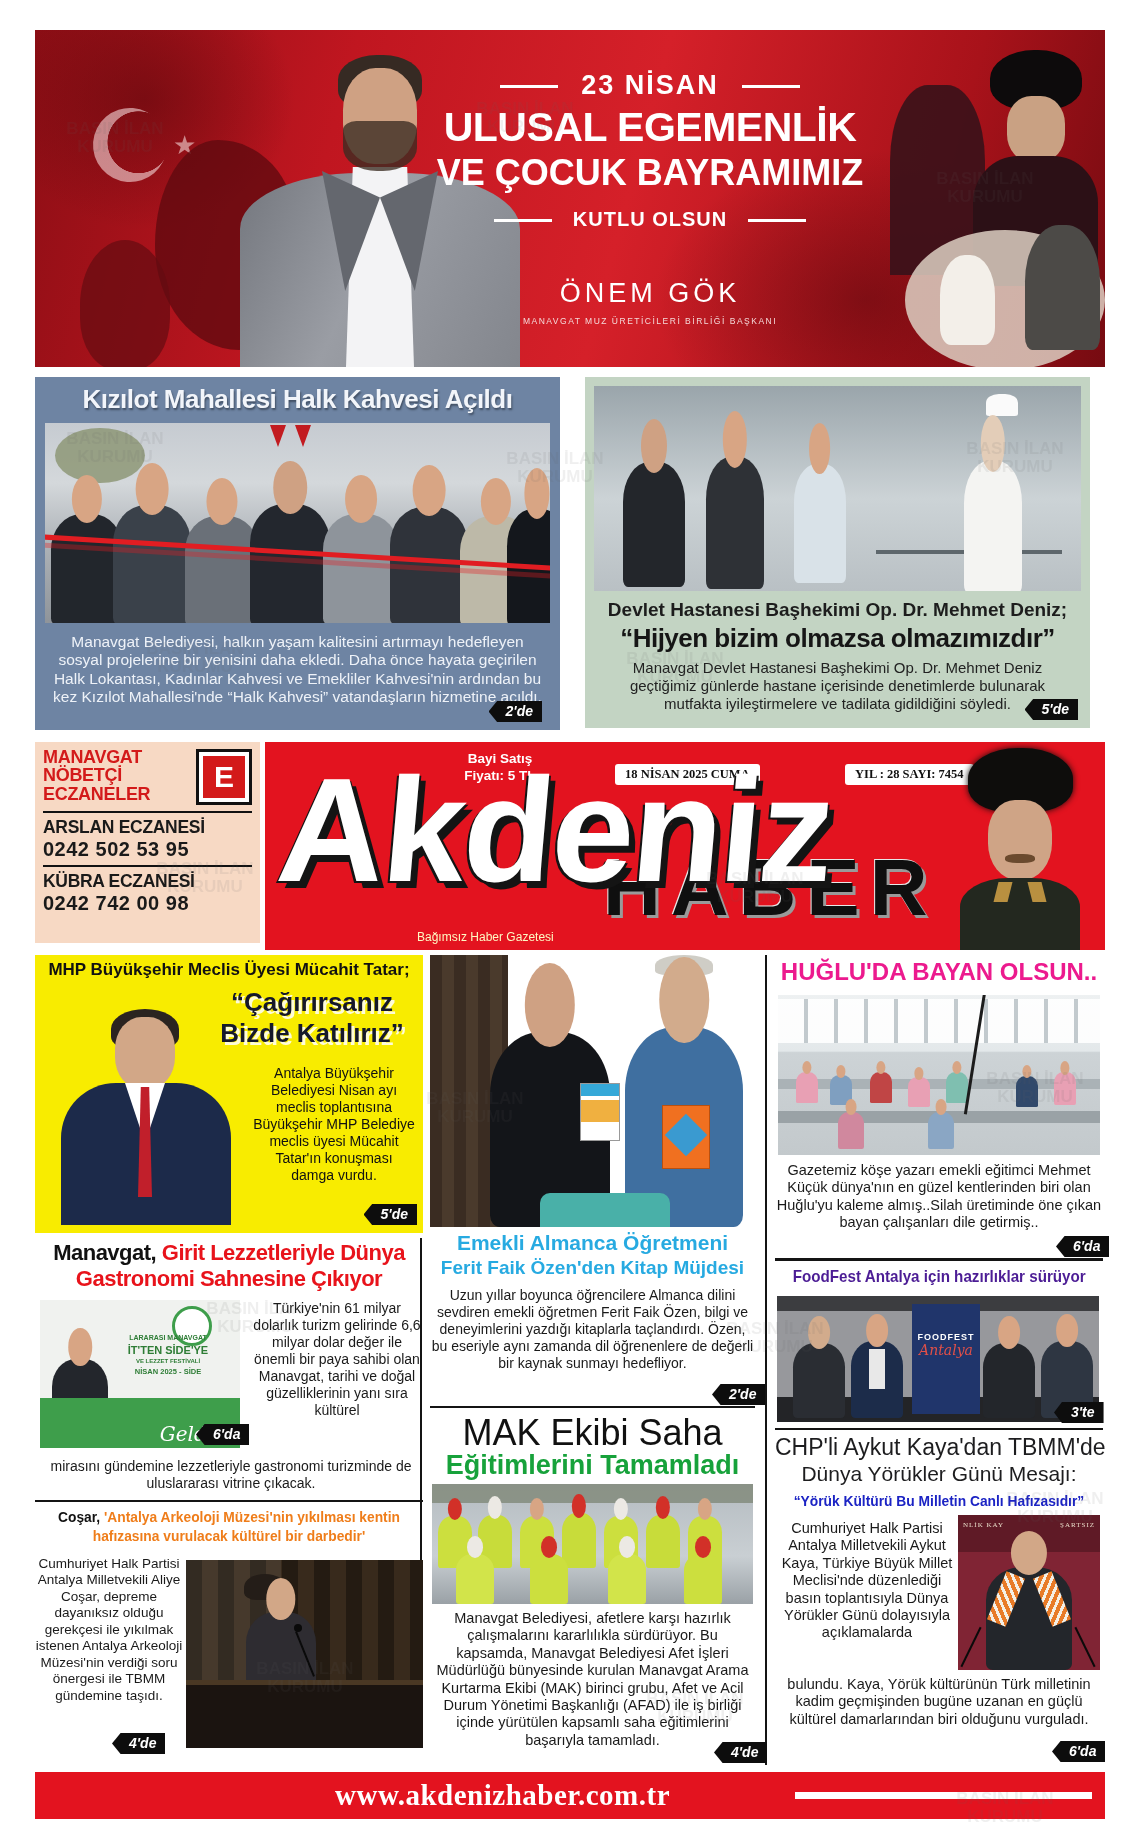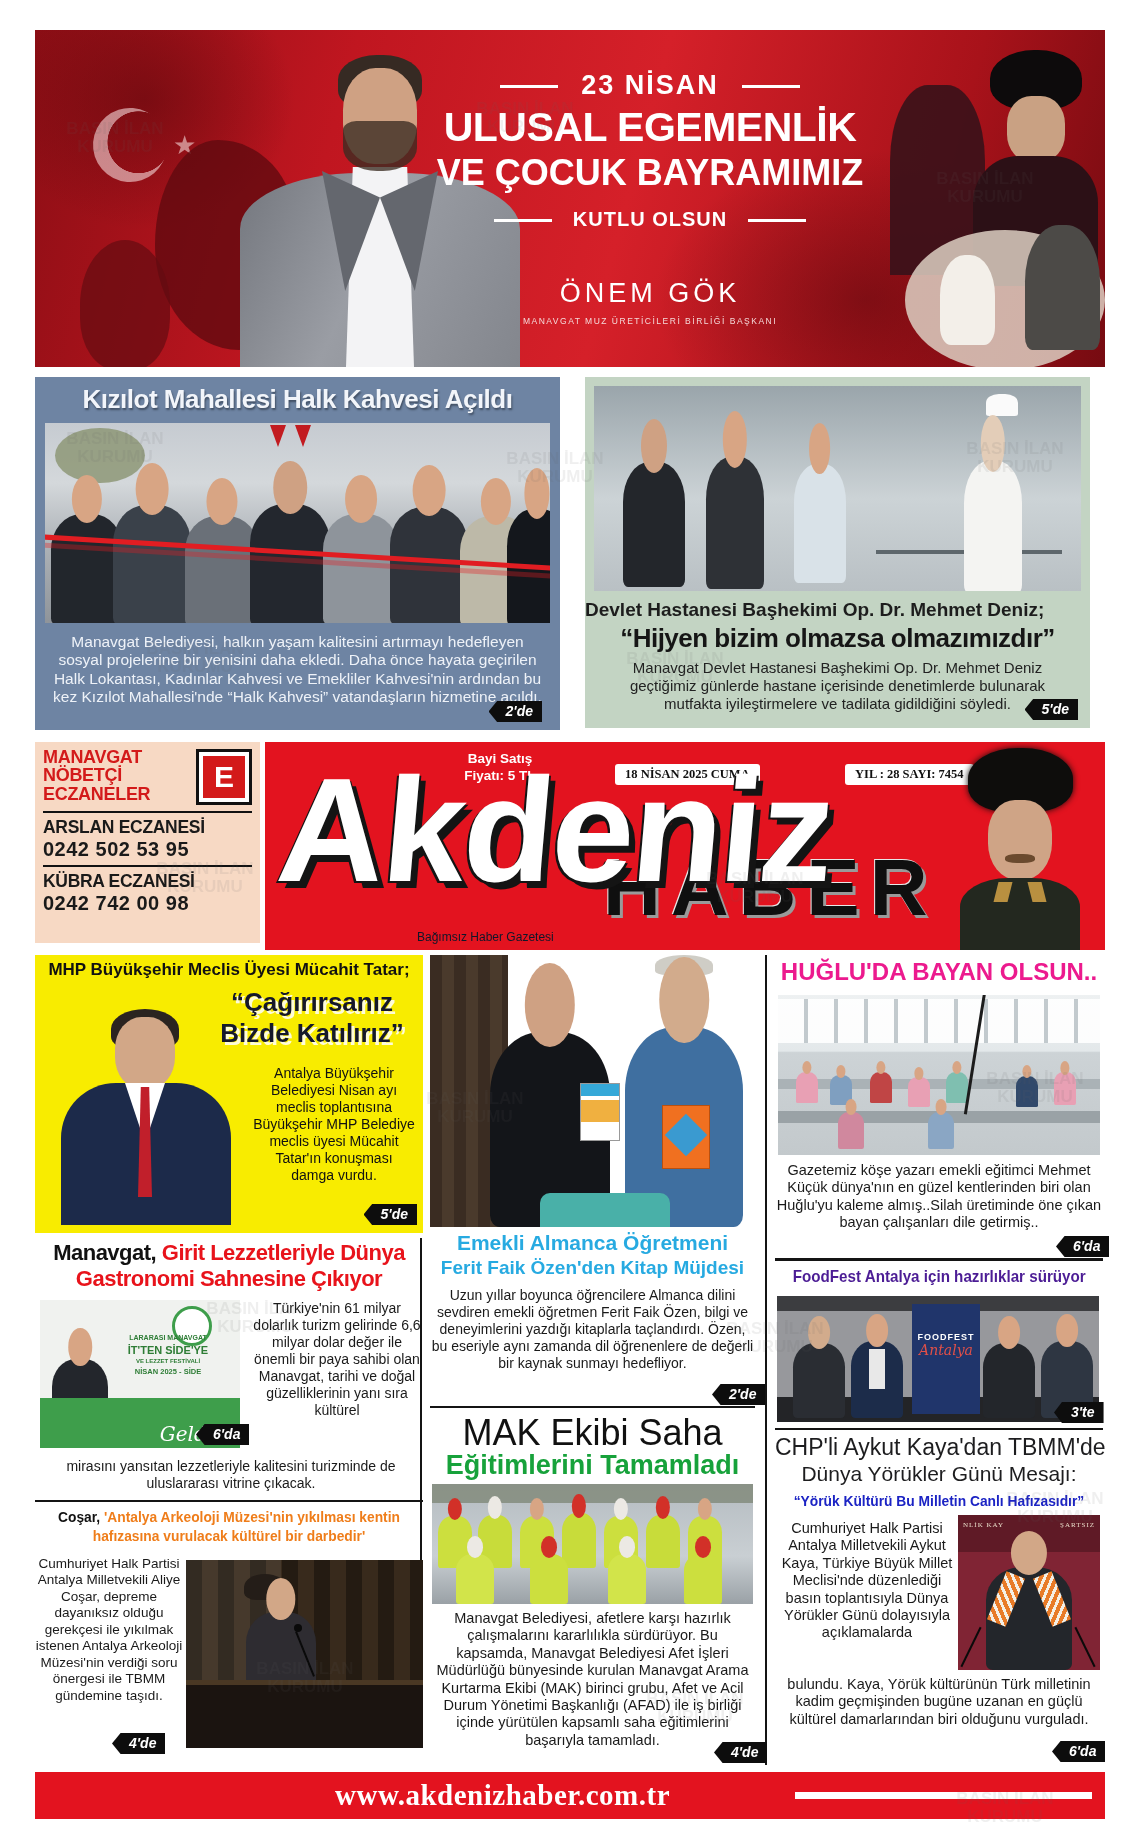--- a/index.html
+++ b/index.html
@@ -68,21 +68,21 @@
      text-shadow:1px 2px 2px rgba(20,25,35,.5)}
   #kizilot-photo{position:absolute;left:10px;top:46px;right:10px;height:200px;overflow:hidden;
      background:linear-gradient(#c6cbd1 0%,#d4d8db 30%,#aeb3b8 60%,#8f949a)}
   #ribbon{position:absolute;left:-10px;top:64%;width:110%;height:5px;background:#e11d22;
      transform:rotate(3.5deg);box-shadow:0 8px 0 rgba(225,29,34,.35)}
   #kizilot-body{position:absolute;left:14px;right:14px;top:256px;color:#eef2f8;font-size:15.5px;
      line-height:1.18;text-align:center}
   #hijyen-panel{left:585px;top:377px;width:505px;height:351px;background:#c3d4c3}
   #hijyen-photo{position:absolute;left:9px;top:9px;right:9px;height:205px;overflow:hidden;
      background:linear-gradient(#9aa5ab,#ccd3d6 55%,#b9c0c4)}
-  #hijyen-kicker{position:absolute;left:0;right:0;top:222px;text-align:left;color:#1d1d1d;
+  #hijyen-kicker{position:absolute;left:0;right:0;top:222px;text-align:center;color:#1d1d1d;
      font-size:19px;font-weight:bold;white-space:nowrap}
   #hijyen-quote{position:absolute;left:0;right:0;top:246px;text-align:center;color:#161616;
      font-size:26px;font-weight:bold;letter-spacing:-.5px;white-space:nowrap}
   #hijyen-body{position:absolute;left:16px;right:16px;top:282px;color:#222;font-size:15px;
      line-height:1.2;text-align:center}
   
   #pharmacy-box{left:35px;top:742px;width:225px;height:201px;background:#f7d9c4;padding:6px 8px}
   #ph-title{color:#d31a1a;font-weight:bold;font-size:18px;line-height:1.02;width:150px;
      letter-spacing:-.3px}
   #ph-logo{position:absolute;right:8px;top:7px;width:56px;height:56px;background:#fff;
@@ -99,21 +99,21 @@
      font-size:12.5px;padding:3px 10px;border-radius:3px;white-space:nowrap;
      font-family:"Liberation Serif",serif}
   #mh-date{left:350px}
   #mh-issue{left:580px}
   #mh-logo{position:absolute;left:14px;top:14px;font-size:148px;line-height:1;font-weight:bold;
      color:#fff;transform:skewX(-5deg);letter-spacing:-2px;z-index:2;
      text-shadow:7px 7px 0 #141414,2px 2px 0 #141414,-2px 2px 0 #141414}
   #mh-logo-sub{position:absolute;left:338px;top:100px;font-size:80px;font-weight:bold;
      letter-spacing:10px;color:#0f0f0f;z-index:1;
      text-shadow:3px 3px 0 #9a9a9a,-1px -1px 0 #e8e8e8}
-  #mh-tagline{position:absolute;left:152px;top:188px;color:#0f172a;font-size:12px;z-index:3}
+  #mh-tagline{position:absolute;left:152px;top:188px;color:#fef9c3;font-size:12px;z-index:3}
   #mh-ata{position:absolute;right:2px;top:0;width:165px;height:208px;z-index:3}
   
   .vdiv{position:absolute;width:2px;background:#141414}
   .hdiv{position:absolute;height:2px;background:#141414}
   #mhp-box{left:35px;top:955px;width:388px;height:278px;background:#f8ec00}
   #mhp-kicker{position:absolute;left:0;right:0;top:5px;text-align:center;font-weight:bold;
      font-size:17px;color:#111;white-space:nowrap}
   #mhp-headline{position:absolute;left:168px;top:32px;width:218px;text-align:center;
      font-size:26px;font-weight:bold;color:#15182a;line-height:1.18;
      text-shadow:3px 3px 0 rgba(255,255,255,.85)}
@@ -331,21 +331,21 @@
     <div class="girit-t" style="top:34px;font-size:7px">LARARASI MANAVGAT</div>
     <div class="girit-t" style="top:44px;font-size:11px">İT'TEN SİDE'YE</div>
     <div class="girit-t" style="top:58px;font-size:6px">VE LEZZET FESTİVALİ</div>
     <div class="girit-t" style="top:67px;font-size:7.5px">NİSAN 2025 - SİDE</div>
     <div class="person" style="left:12px;top:28px;width:56px;height:118px;--body:#23262c"></div>
     <div id="girit-band"></div>
     <div id="girit-script">Geldin</div>
   </div>
   <div class="tag" style="left:196px;top:1424px">6'da</div>
   <div id="girit-body" class="abs">Türkiye'nin 61 milyar dolarlık turizm gelirinde 6,6 milyar dolar değer ile önemli bir paya sahibi olan Manavgat, tarihi ve doğal güzelliklerinin yanı sıra kültürel</div>
-  <div id="girit-wrap" class="abs">mirasını yansıtan lezzetleriyle kalitesini turizminde de uluslararası vitrine çıkacak.</div>
+  <div id="girit-wrap" class="abs">mirasını gündemine lezzetleriyle gastronomi turizminde de uluslararası vitrine çıkacak.</div>
   <div class="hdiv" style="left:35px;top:1500px;width:388px"></div>
 
   <div id="cosar-headline" class="abs">
     <div class="nowrap cond"><span class="black-h">Coşar,</span> <span class="orange-h">'Antalya Arkeoloji Müzesi'nin yıkılması kentin</span></div>
     <div class="nowrap cond orange-h">hafızasına vurulacak kültürel bir darbedir'</div>
   </div>
   <div id="cosar-body" class="abs">Cumhuriyet Halk Partisi Antalya Milletvekili Aliye Coşar, depreme dayanıksız olduğu gerekçesi ile yıkılmak istenen Antalya Arkeoloji Müzesi'nin verdiği soru önergesi ile TBMM gündemine taşıdı.</div>
   <div id="cosar-photo" class="abs">
     <div class="abs" style="left:0;top:0;width:40%;height:100%;background:rgba(255,255,255,.07)"></div>
     <div class="person" style="left:60px;top:18px;width:70px;height:130px;--body:#2e2c31;--head:#d2a787"></div>

